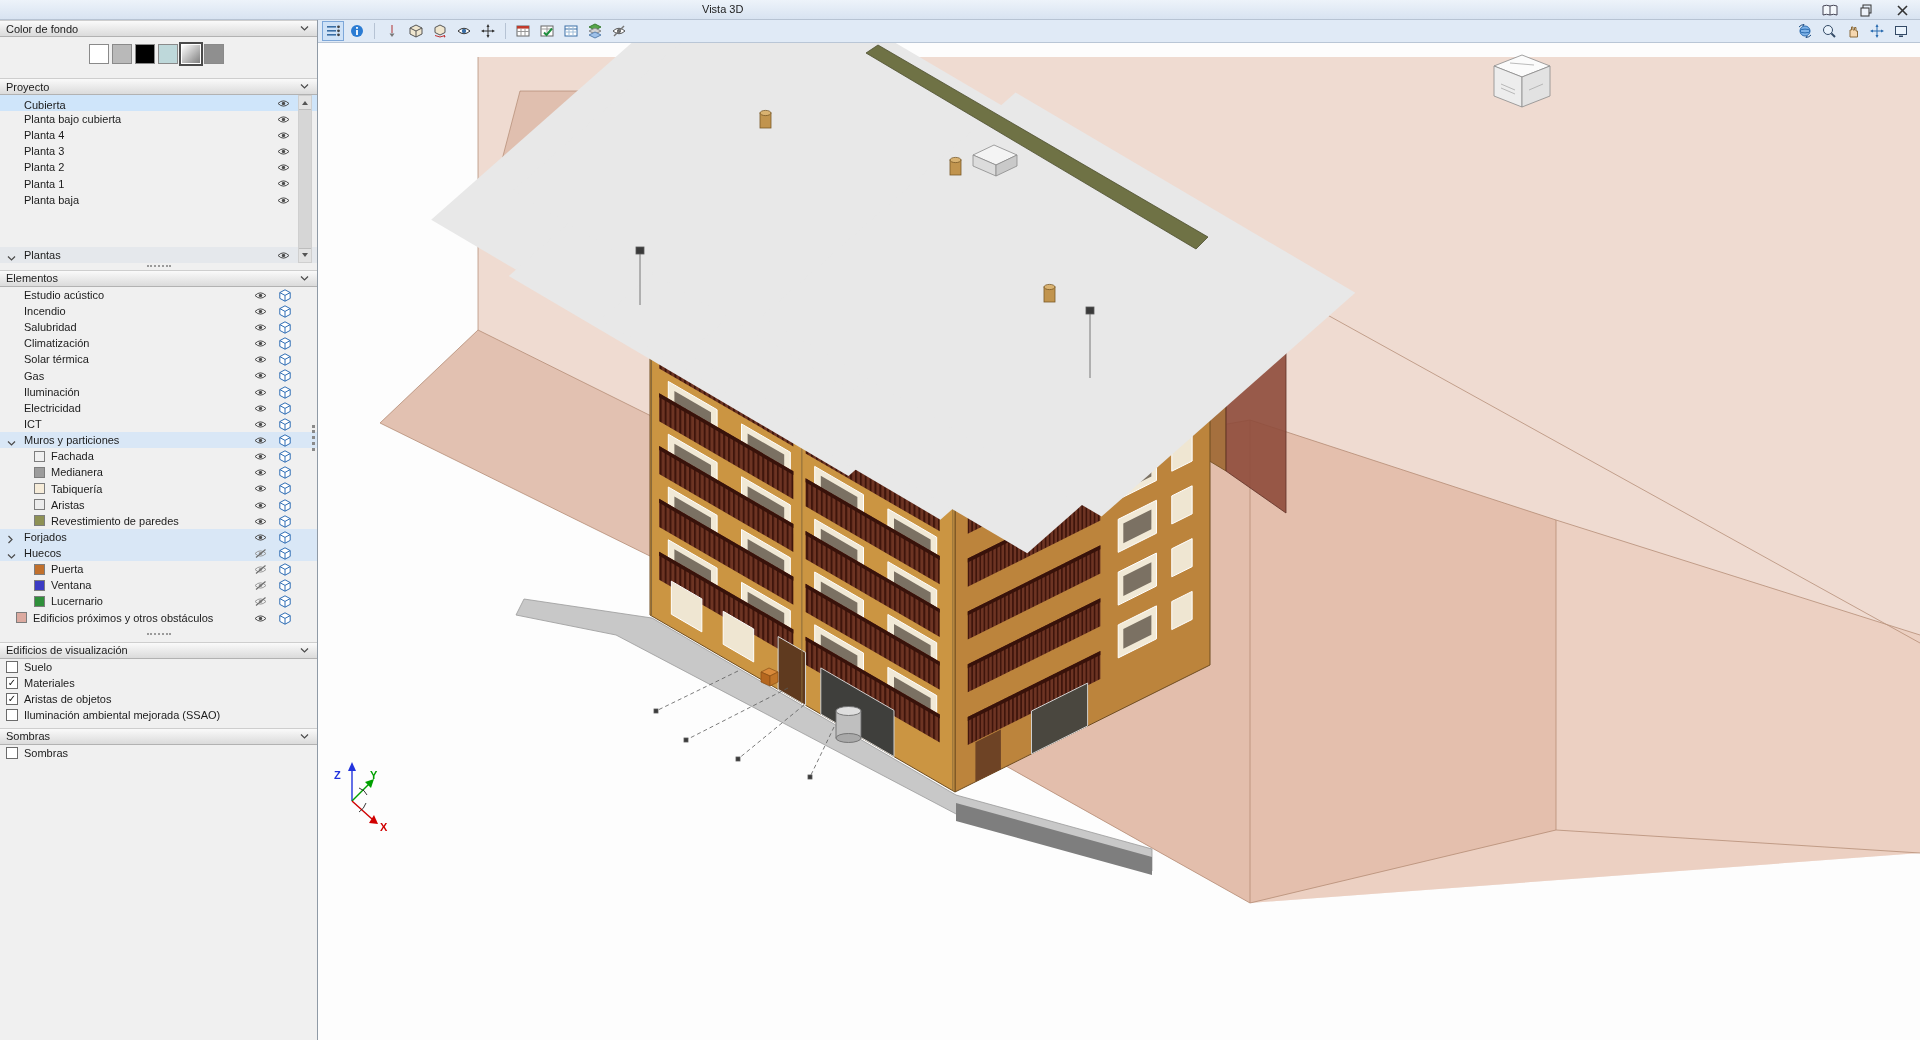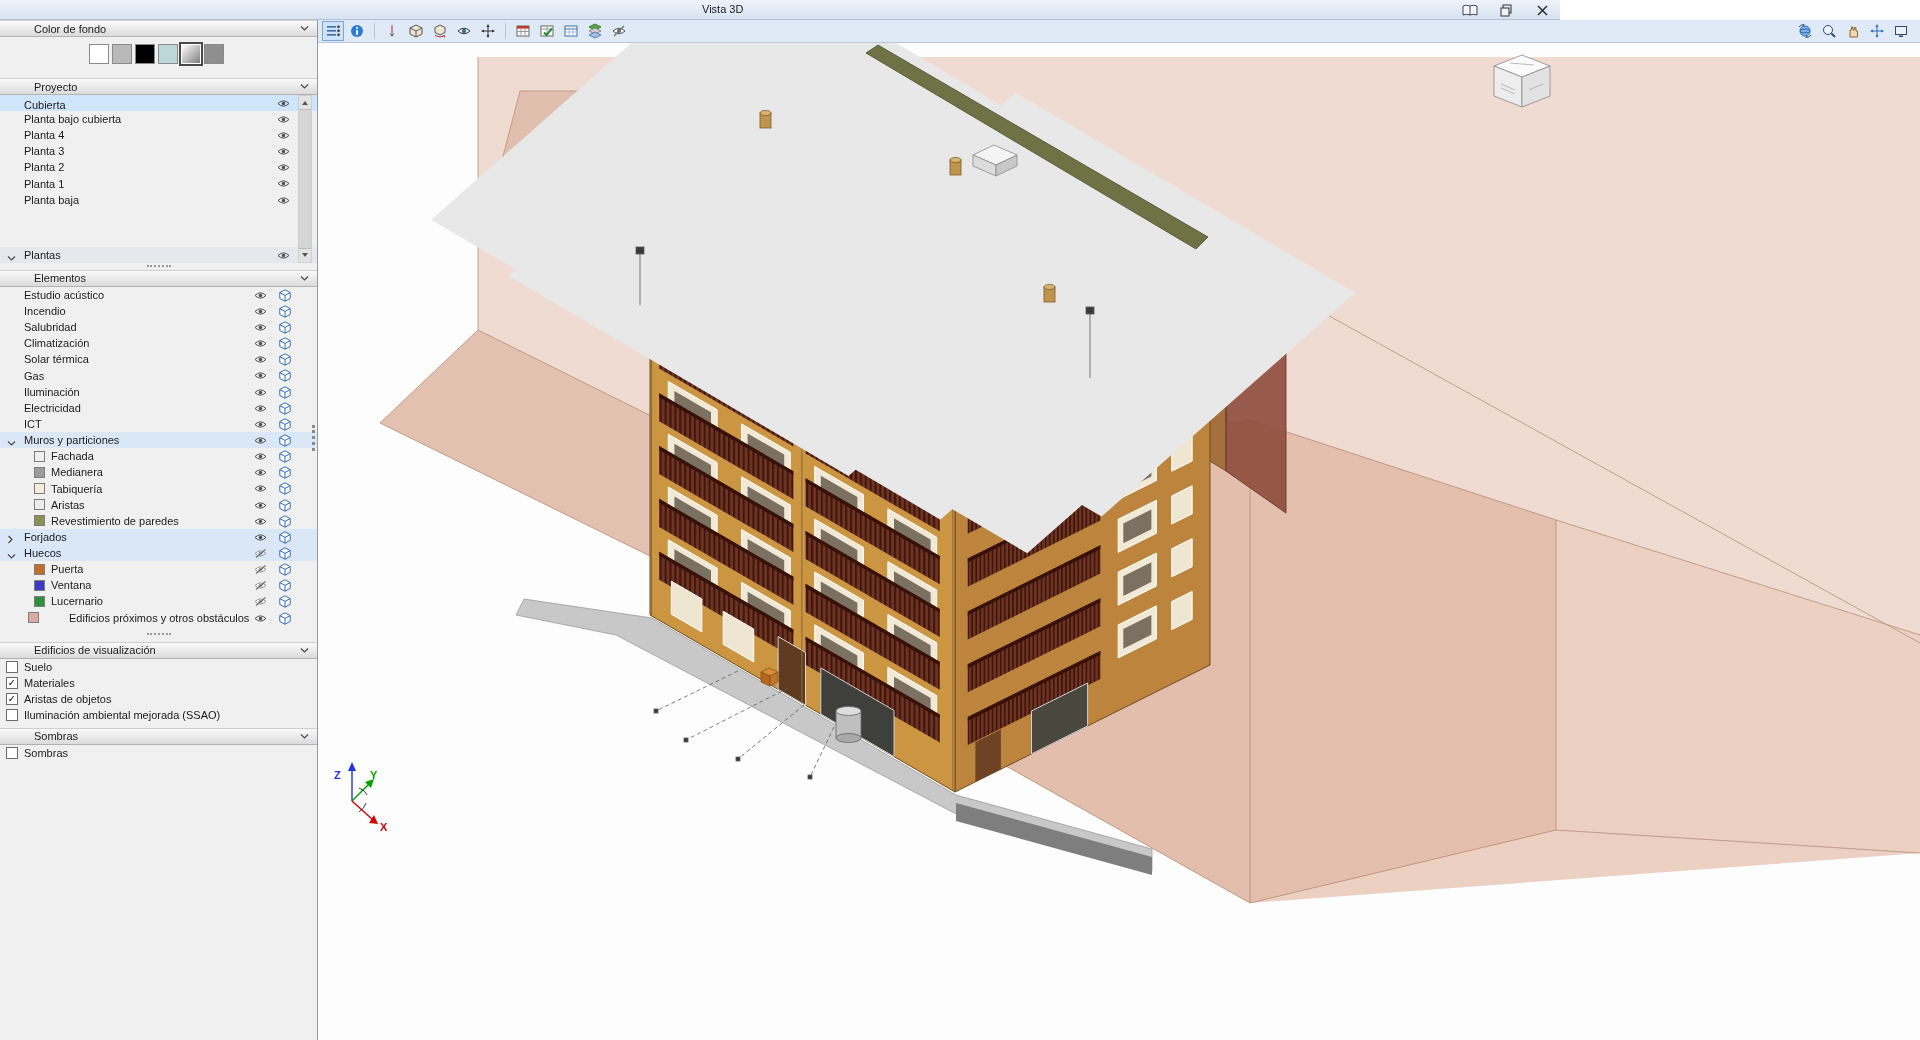--- a/index.html
+++ b/index.html
@@ -1,47 +1,47 @@
 <!DOCTYPE html>
 <html><head>
 <meta charset="utf-8">
 <style>
   * { box-sizing: border-box; margin: 0; padding: 0; }
   html,body { width:1920px; height:1040px; overflow:hidden; background:#fff;
     font-family:"Liberation Sans", sans-serif; font-size:11px; color:#1b1b1b; }
 
   
-  .titlebar { position:absolute; left:0; top:0; width:1560px; height:20px;
+  .titlebar { position:absolute; left:0; top:0; width:1920px; height:20px;
     background:linear-gradient(#edf3fa,#d8e3f1); border-bottom:1px solid #b7c3d3; }
   .title { position:absolute; left:702px; top:3px; color:#222; }
   .tb-controls { position:absolute; right:8px; top:1px; display:flex; gap:16px; align-items:center; height:18px; }
   .tb-btn { width:20px; height:16px; display:flex; align-items:center; justify-content:center; }
 
   
   .sidepanel { position:absolute; left:0; top:20px; width:318px; height:1020px;
     background:#f0f0f0; border-right:1px solid #8f9aa6; }
   .shdr { height:17px; background:linear-gradient(#fafafa,#dbdbdb);
     border-top:1px solid #cecece; border-bottom:1px solid #b2b2b2;
     display:flex; align-items:center; padding:0 8px 0 6px; }
-  .shdr .t { flex:1;margin-left:28px; }
+  .shdr .t { flex:1; }
   .swatches { height:41px; display:flex; gap:3px; padding:7px 0 0 89px; }
   .swatch { width:20px; height:20px; border:1px solid #8a8a8a; }
   .swatch.sel { border:1px solid #fff; outline:2px solid #4a4a4a; }
   .sw1{background:#ffffff}.sw2{background:#b9b9b9}.sw3{background:#000000}
   .sw4{background:#bed8da}.sw5{background:linear-gradient(135deg,#ffffff 0%,#7f7f7f 100%)}.sw6{background:#8f8f8f}
 
   .trow { position:relative; height:16.15px; display:flex; align-items:center; padding-left:24px; }
   .plist .trow { height:16.1px; }
   .lbl { white-space:nowrap; }
   .trow.sel  { background:#cfe5fa;align-items:flex-end; }
   .trow.grp  { background:#d9e7f6; }
   .trow.grp2 { background:#e5e8ec;margin-top:39px; }
   .chev { position:absolute; left:7px; top:5px; }
   .swq { width:11px; height:11px; border:1px solid #7d7d7d; margin-right:6px; flex:none; }
-  .pl41 { padding-left:34px; } .pl24 { padding-left:28px;gap:24px; }
+  .pl41 { padding-left:34px; } .pl24 { padding-left:16px; }
   .c-fachada{background:#f0f0f0}.c-medianera{background:#9c9c9c}.c-tabiqueria{background:#f6ecd9}
   .c-defensas{background:#ececec}.c-revest{background:#8e9154}
   .c-puerta{background:#c1702c}.c-ventana{background:#3b3bc4}.c-lucernario{background:#2f8f3a}
   .c-edificios{background:#dcaaa0}
   .eyepos { position:absolute; right:27px; top:4px; }
   .eye2   { position:absolute; right:50px; top:4px; }
   .cubepos{ position:absolute; right:26px; top:2px; }
 
   .mini { height:7px; display:flex; align-items:center; justify-content:center; }
   .mini2{ height:16px; display:flex; align-items:center; justify-content:center; }

